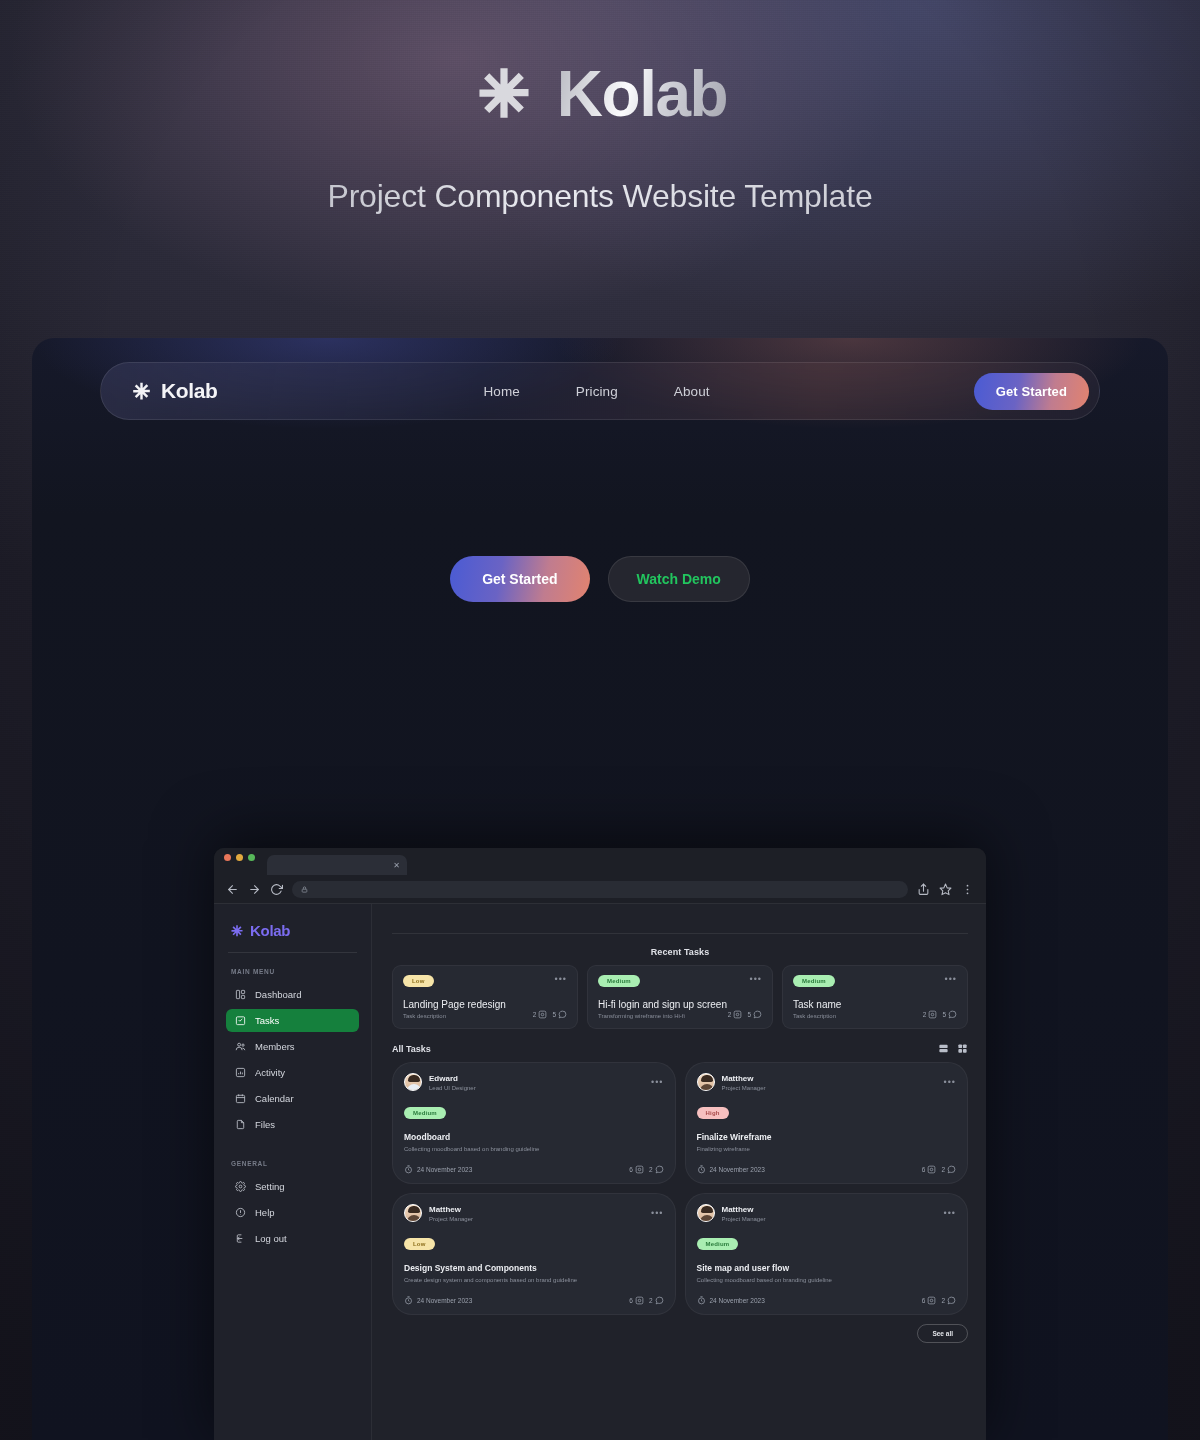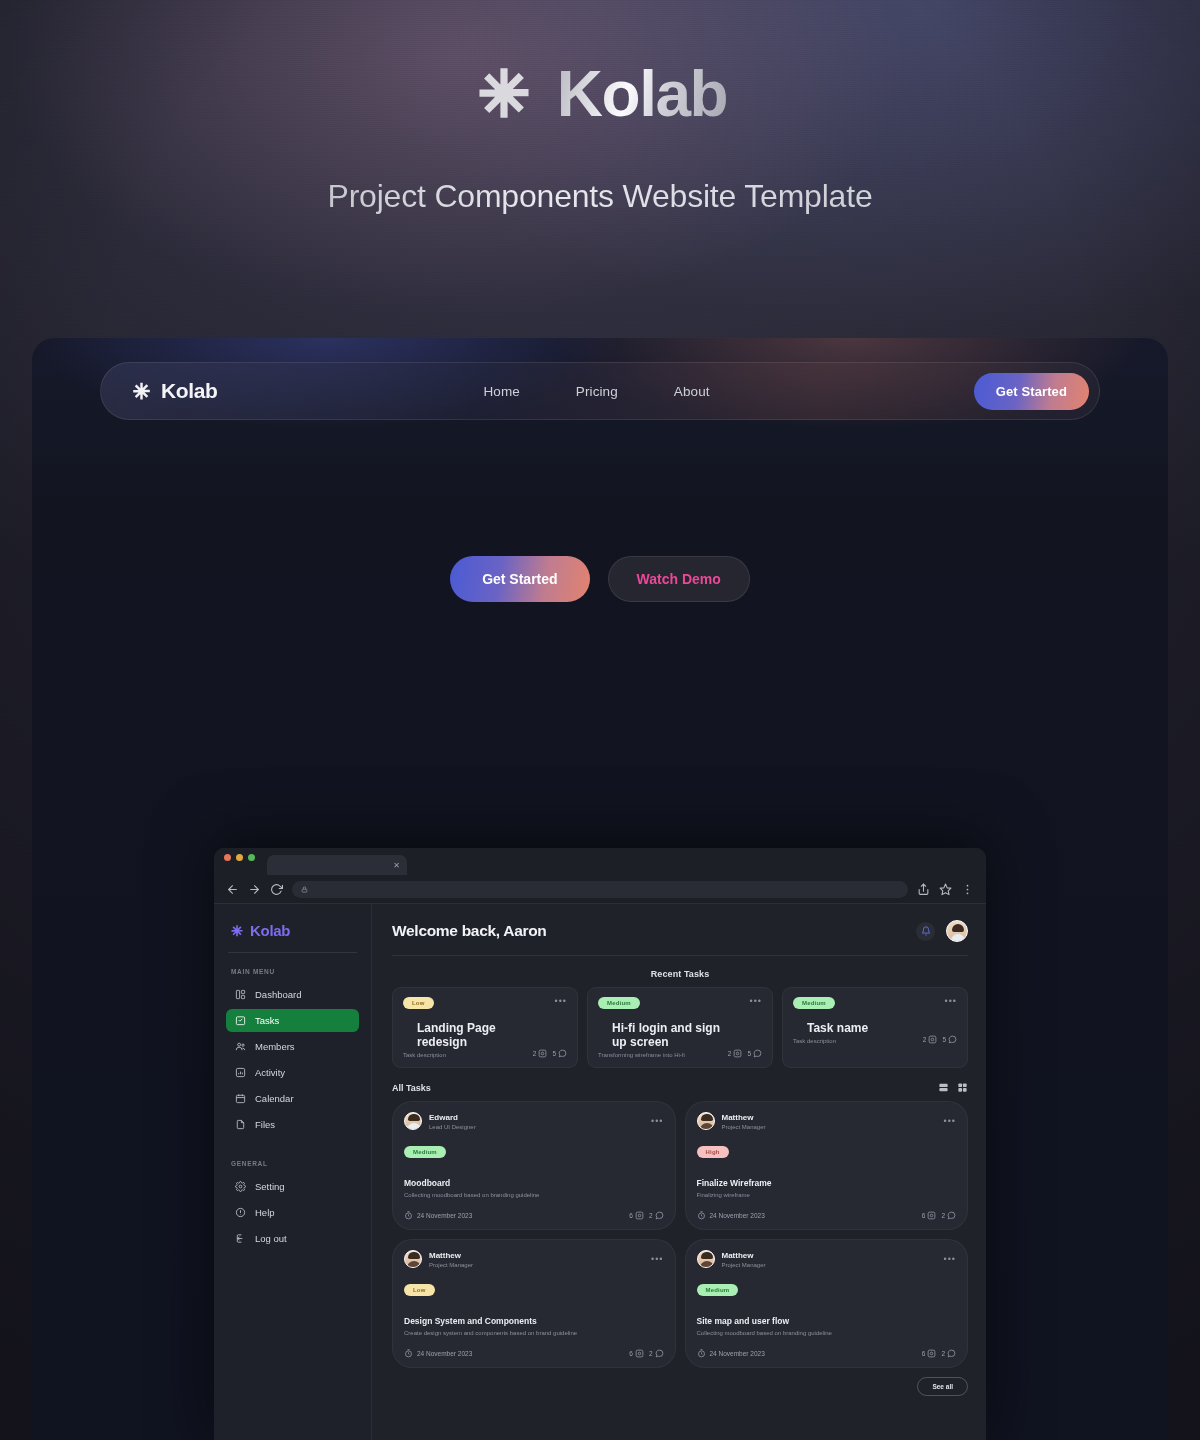--- a/index.html
+++ b/index.html
@@ -94,21 +94,21 @@
     margin:32px auto 0; width:470px; font-size:13.5px; line-height:1.55;
     color:#a9abb6;
   }
   .hero-btns{ margin-top:42px; display:flex; justify-content:center; gap:18px; }
   .btn-primary{
     border:0; cursor:pointer; color:#fff; font-size:14px; font-weight:700;
     padding:14px 32px; border-radius:26px;
     background:linear-gradient(100deg,#4a5bd4 0%,#6a63c4 36%,#c07c8f 68%,#e2836f 100%);
   }
   .btn-ghost{
-    cursor:pointer; color:#ec4899; font-size:14px; font-weight:700;
+    cursor:pointer; color:#22c55e; font-size:14px; font-weight:700;
     padding:14px 28px; border-radius:26px;
     background:#25262f; border:1px solid rgba(255,255,255,.09);
   }
 
   
   .browser{
     position:absolute; left:182px; top:510px; width:772px; height:600px;
     background:#1d1f26; border-radius:10px 10px 0 0; overflow:hidden;
     box-shadow:0 -10px 60px rgba(0,0,0,.55);
   }
@@ -173,21 +173,21 @@
     flex:1; background:#262932; border-radius:9px; padding:9px 10px 9px;
     border:1px solid rgba(255,255,255,.05);
   }
   .rcard-top{ display:flex; align-items:flex-start; }
   .badge{ font-size:6px; font-weight:700; padding:3px 9px; border-radius:9px; letter-spacing:.2px; }
   .b-low{ background:#f6e4a8; color:#8d6f1d; }
   .b-med{ background:#a9eeb2; color:#2a7b3c; }
   .b-high{ background:#f7c0c0; color:#a84a4a; }
   .dots{ margin-left:auto; color:#8a8f9b; font-size:9px; letter-spacing:1px; line-height:1; cursor:pointer; }
   .rcard-body{ display:flex; align-items:flex-end; margin-top:12px; }
-  .rcard-title{ font-size:12px; font-weight:700; color:#eceef2;margin-left:14px; }
+  .rcard-title{ font-size:10px; font-weight:400; color:#eceef2; }
   .rcard-desc{ font-size:6px; color:#898e9a; margin-top:3px; }
   .metrics{ margin-left:auto; display:flex; align-items:center; gap:5px; color:#9aa0ac; font-size:6.5px; }
   .metrics svg{ width:9px; height:9px; }
   .m-pair{ display:flex; align-items:center; gap:2px; }
 
   .alltasks-head{ display:flex; align-items:center; margin:14px 0 8px; }
   .alltasks-head .t{ font-size:9px; font-weight:700; color:#dfe1e7; }
   .view-toggles{ margin-left:auto; display:flex; gap:8px; }
   .view-toggles svg{ width:11px; height:11px; color:#b9bec9; cursor:pointer; }
 
@@ -203,21 +203,21 @@
   }
   .tc-av::before{ content:""; position:absolute; left:3px; top:1px; width:12px; height:7px;
     background:#3a2b21; border-radius:6px 6px 2px 2px; }
   .tc-av::after{ content:""; position:absolute; left:2px; bottom:-2px; width:14px; height:8px;
     background:#e9eef4; border-radius:7px 7px 0 0; }
   .tc-av.beard::after{ background:#5d4636; }
   .tc-name{ font-size:8px; font-weight:700; color:#eceef2; }
   .tc-role{ font-size:6px; color:#8b909c; margin-top:2px; }
   .tc-dots{ margin-left:auto; color:#8a8f9b; font-size:9px; letter-spacing:1px; line-height:1; cursor:pointer; }
   .tc-badge-row{ margin-top:10px; }
-  .tc-title{ font-size:8.5px; font-weight:700; color:#eceef2; margin-top:20px; }
+  .tc-title{ font-size:8.5px; font-weight:700; color:#eceef2; margin-top:13px; }
   .tc-desc{ font-size:6px; color:#8b909c; margin-top:4px; }
   .tc-foot{ display:flex; align-items:center; margin-top:13px; color:#9aa0ac; font-size:6.5px; }
   .tc-foot .date{ display:flex; align-items:center; gap:4px; }
   .tc-foot svg{ width:9px; height:9px; }
 
   .seeall-row{ display:flex; justify-content:flex-end; margin-top:9px; }
   .seeall{
     font-size:6.5px; font-weight:700; color:#e3e5ea; padding:5px 14px;
     border-radius:12px; border:1px solid rgba(255,255,255,.22); background:transparent; cursor:pointer;
   }
@@ -392,32 +392,20 @@
           <svg viewBox="0 0 24 24" fill="none" stroke="currentColor" stroke-width="1.8">
               <path d="M14 4H7a2 2 0 0 0-2 2v12a2 2 0 0 0 2 2h7"></path>
               <polyline points="10 8 6 12 10 16"></polyline>
               <line x1="6" y1="12" x2="16" y2="12"></line>
             </svg>
           <span>Log out</span>
         </div>
       </aside>
 
       <section class="main">
-        <div class="main-head">
-          <h2>Welcome back, Aaron</h2>
-          <div class="head-right">
-            <div class="bell">
-              <svg viewBox="0 0 24 24" fill="none" stroke="currentColor" stroke-width="2">
-                  <path d="M18 8a6 6 0 0 0-12 0c0 7-3 9-3 9h18s-3-2-3-9"></path>
-                  <path d="M13.7 21a2 2 0 0 1-3.4 0"></path>
-                </svg>
-            </div>
-            <div class="avatar"></div>
-          </div>
-        </div>
         <div class="sec-div"></div>
 
         <div class="sec-title">Recent Tasks</div>
 
         <div class="recent-row">
 
           <div class="rcard">
             <div class="rcard-top">
               <span class="badge b-low">Low</span>
               <span class="dots">•••</span>

